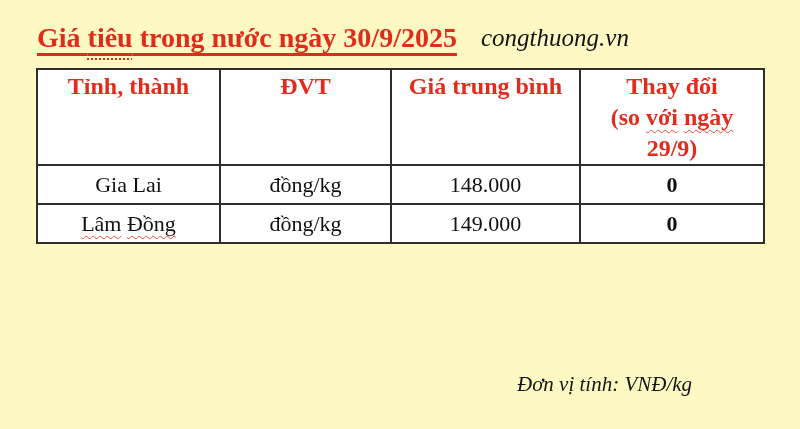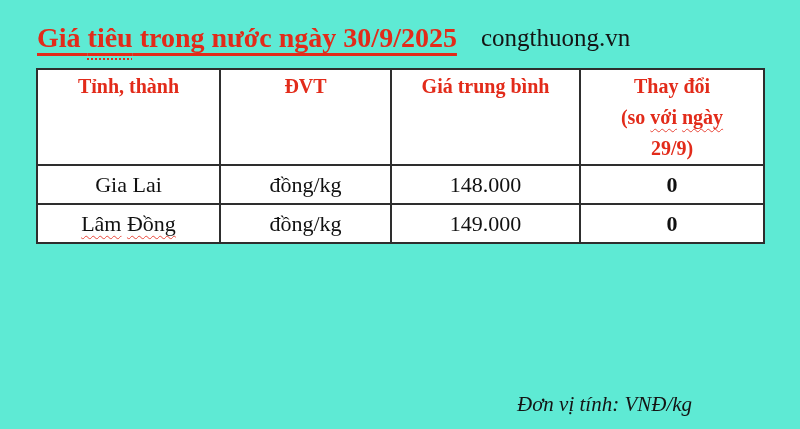--- a/index.html
+++ b/index.html
@@ -1,54 +1,54 @@
 <!DOCTYPE html>
 <html><head>
 <meta charset="utf-8">
 <style>
   html,body { margin:0; padding:0; background:#ffffff; }
   .page {
-    position:relative; width:800px; height:429px; background:#5eead4;
+    position:relative; width:800px; height:429px; background:#fef9c3;
     font-family:"Liberation Serif","DejaVu Serif",serif; overflow:hidden;
   }
   
   .title {
     position:absolute; left:37px; top:22px; margin:0;
     font-size:28px; font-weight:bold; color:#e22b1a; white-space:nowrap;
     text-decoration:underline; text-decoration-thickness:2.5px; text-underline-offset:6px;
   }
   .title .sq-title {
     text-decoration:underline dotted #e22b1a; text-decoration-thickness:2px;
     text-underline-offset:11px;
   }
   .source {
-    position:absolute; left:481px; top:24px; font-size:25px; 
+    position:absolute; left:481px; top:24px; font-size:25px; font-style:italic;
     color:#141414; white-space:nowrap;
   }
   
   table.price {
     position:absolute; left:36px; top:68px; width:727px;
     border-collapse:collapse; table-layout:fixed; background:#ffffff;
   }
   table.price th, table.price td {
     border:2px solid #2e2e2e; padding:0; text-align:center; overflow:hidden;
   }
   table.price thead th {
     height:82px; vertical-align:top; padding-top:1px;
-    color:#e22b1a; font-size:20px; font-weight:bold; line-height:31px;
+    color:#e22b1a; font-size:24px; font-weight:bold; line-height:31px;
   }
   table.price tbody tr { height:39px; }
   table.price tbody td { font-size:22px; color:#111111; vertical-align:middle; }
   td.change-cell { font-weight:bold; color:#42a0e6; }
   .sq {
     text-decoration:underline wavy #e8473a; text-decoration-thickness:1px;
     text-underline-offset:4px; text-decoration-skip-ink:none;
   }
   .footer-note {
-    position:absolute; left:517px; top:392px; font-size:21px; font-style:italic;
+    position:absolute; left:517px; top:372px; font-size:21px; font-style:italic;
     color:#141414; white-space:nowrap;
   }
 </style>
 </head>
 <body>
 
 <div class="page">
 
   <h1 class="title"><span>Giá </span><span class="sq-title">tiêu</span><span> trong nước ngày 30/9/2025</span></h1>
 

